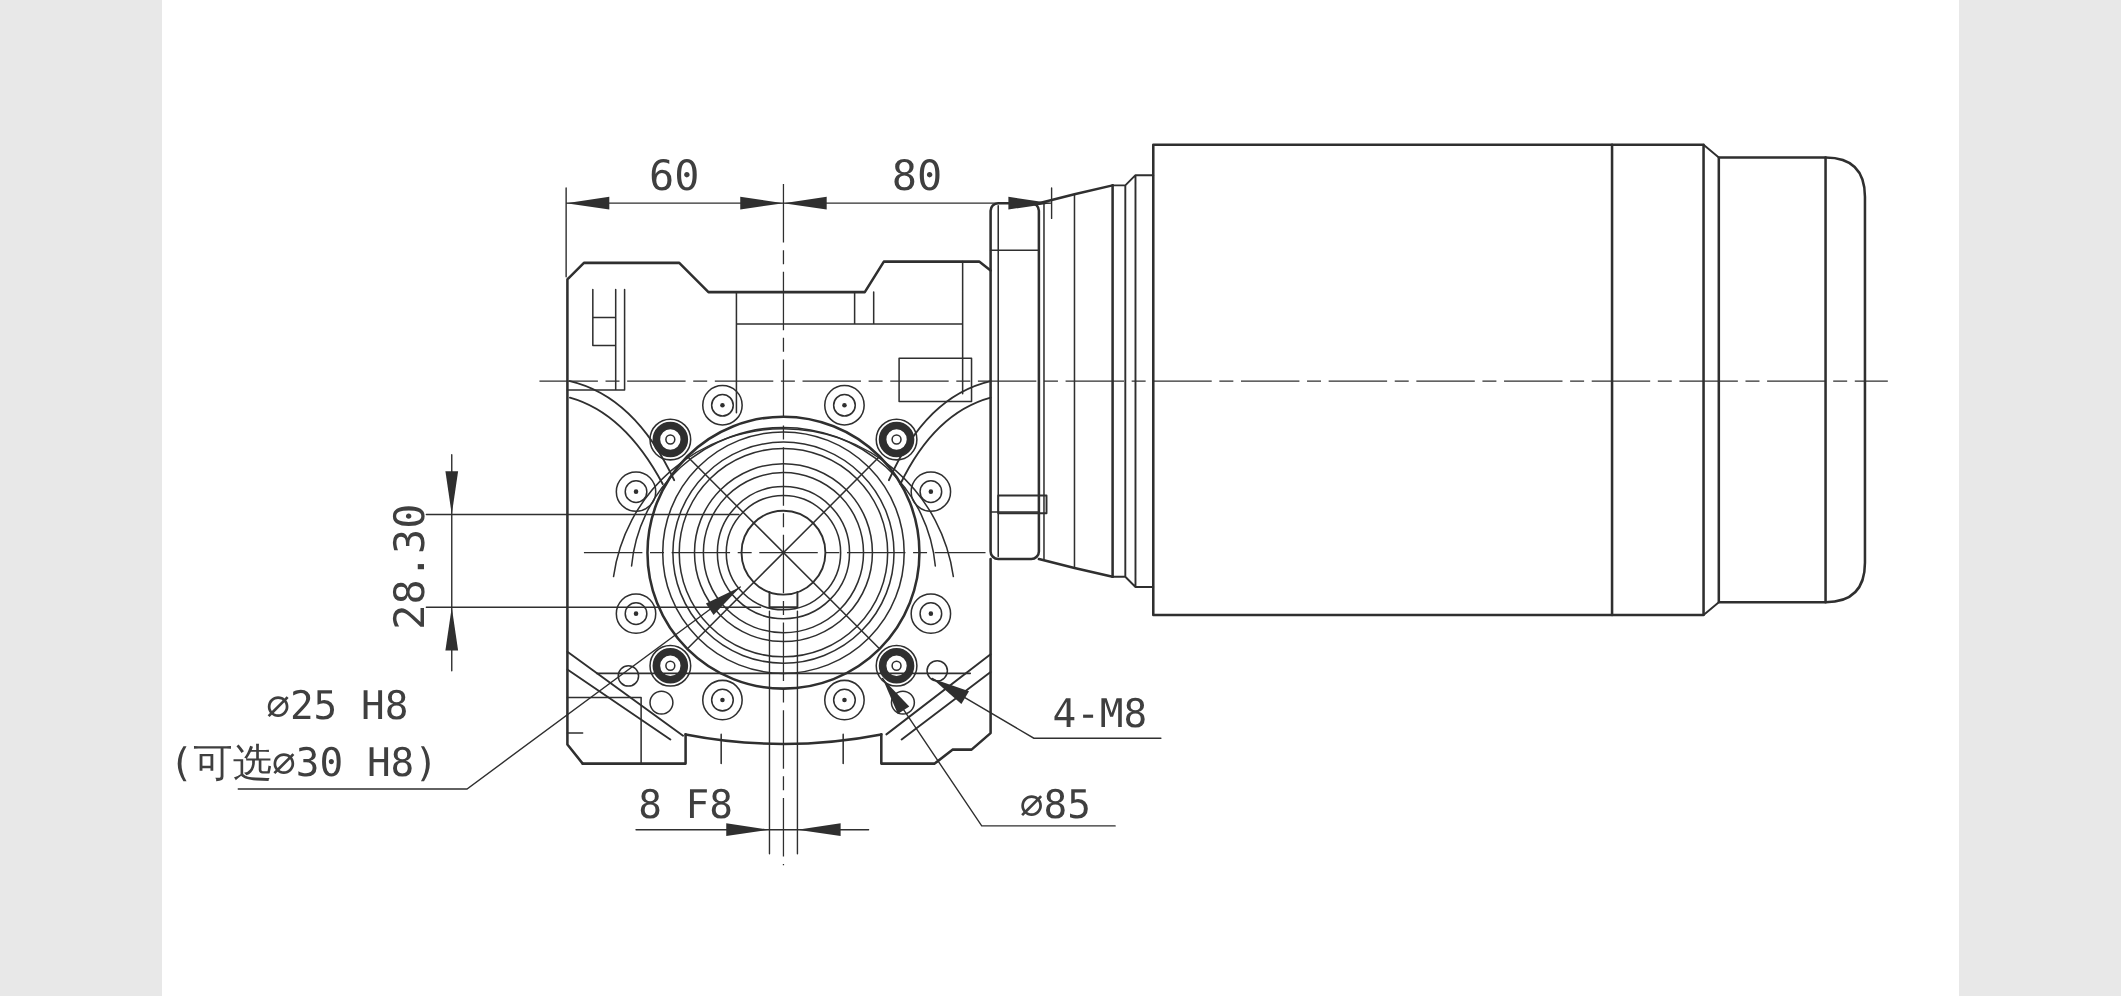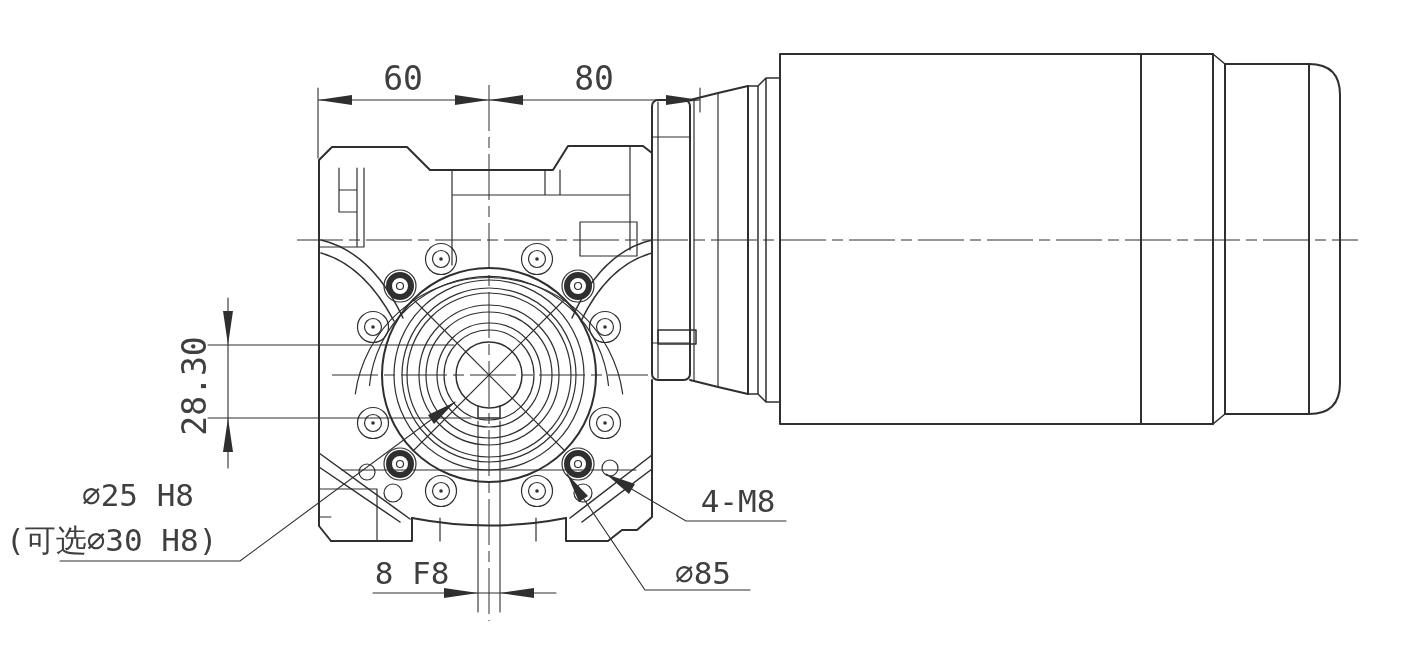--- a/index.html
+++ b/index.html
@@ -1,17 +1,17 @@
 <!DOCTYPE html>
 <html><head>
 <meta charset="utf-8">
 <style>
   html,body{margin:0;padding:0;background:#e8e8e8;}
   .canvas{
-    position:relative;width:1414px;height:664px;margin:0 auto;
+    position:relative;width:1198px;height:664px;margin:0 auto;
     background:var(--bg,#ffffff);overflow:hidden;
     font-family:"DejaVu Sans Mono","DejaVu Sans",monospace;
   }
   svg{display:block;width:100%;height:100%;}
   
   .o{fill:none;stroke:var(--line,#2f2f2f);stroke-width:2;stroke-linejoin:round;stroke-linecap:round;}
   .m{fill:none;stroke:var(--line,#2f2f2f);stroke-width:1.5;stroke-linejoin:round;stroke-linecap:round;}
   .t{fill:none;stroke:var(--line,#2f2f2f);stroke-width:1.2;stroke-linejoin:round;stroke-linecap:round;}
   .dk{fill:none;stroke:var(--line,#2f2f2f);stroke-width:6;}
   .c{fill:none;stroke:var(--line,#4a4a4a);stroke-width:1;stroke-dasharray:46 6 11 6;}

